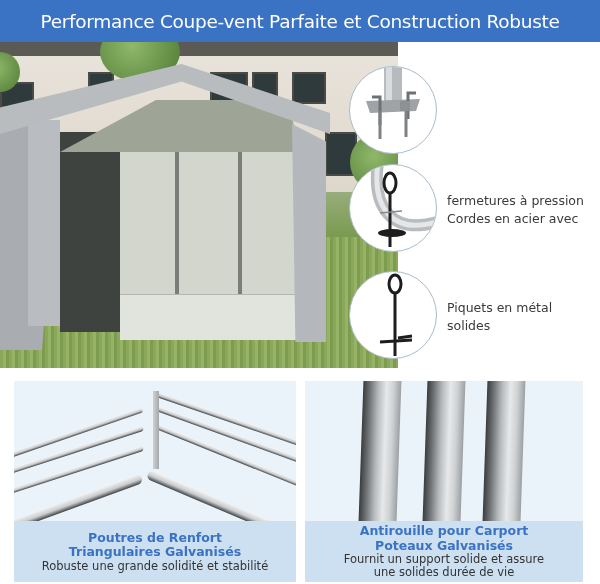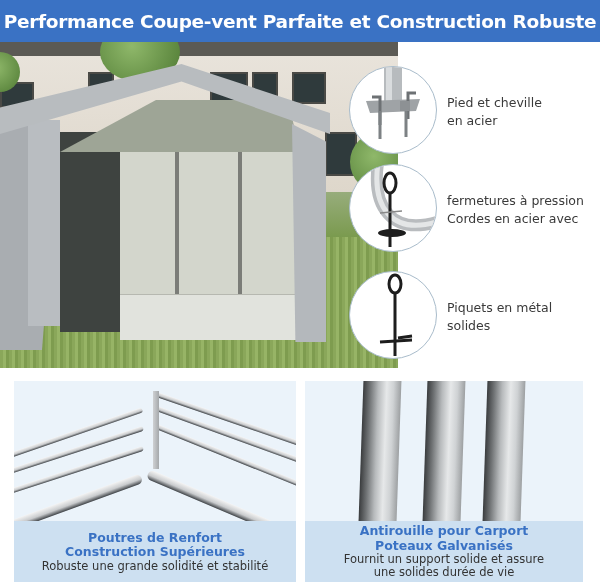--- a/index.html
+++ b/index.html
@@ -7,21 +7,21 @@
     width: 600px; height: 584px; position: relative; overflow: hidden;
     background: #ffffff;
     font-family: "DejaVu Sans", "Liberation Sans", sans-serif;
   }
   .banner {
     position: absolute; left: 0; top: 0; width: 600px; height: 42px;
     background: #3a72c4;
     display: flex; align-items: center; justify-content: center;
   }
   .banner-title {
-    color: #ffffff; font-weight: bold; font-size: 18.5px; letter-spacing: -0.3px;
+    color: #ffffff; font-weight: normal; font-size: 18.5px; letter-spacing: -0.3px;
     white-space: nowrap;
   }
 
   
   .hero {
     position: absolute; left: 0; top: 42px; width: 398px; height: 326px; overflow: hidden;
     background: linear-gradient(180deg, #cfd8c8 0%, #b9c2b0 30%, #7a9a4e 60%, #8aa95a 100%);
   }
   .hero .house {
     position: absolute; left: 0; top: 0; width: 398px; height: 150px;
@@ -149,24 +149,20 @@
       <rect x="34" y="-2" width="18" height="42" fill="#b7bbbe"></rect>
       <rect x="36" y="-2" width="6" height="42" fill="#d9dcde"></rect>
       <polygon points="16,34 70,32 66,44 20,46" fill="#9fa3a6"></polygon>
       <path d="M22 30 h8 v28" stroke="#6d7174" stroke-width="3" fill="none"></path>
       <path d="M66 26 h-8 v26" stroke="#6d7174" stroke-width="3" fill="none"></path>
       <line x1="30" y1="44" x2="30" y2="72" stroke="#7d8184" stroke-width="3"></line>
       <line x1="56" y1="44" x2="56" y2="70" stroke="#7d8184" stroke-width="3"></line>
       <rect x="50" y="34" width="10" height="10" fill="#8d9194"></rect>
     </svg>
   </div>
-  <div class="label">
-    <span>Pied et cheville</span>
-    <span>en acier</span>
-  </div>
 </div>
 
 <div class="feature" style="top:164px;">
   <div class="circle">
     <svg width="86" height="86" viewBox="0 0 86 86">
       <path d="M28 -2 C 22 40, 40 72, 90 56" stroke="#b9bcbf" stroke-width="12" fill="none"></path>
       <path d="M28 -2 C 22 40, 40 72, 90 56" stroke="#e4e6e7" stroke-width="5" fill="none"></path>
       <ellipse cx="40" cy="18" rx="6" ry="10" stroke="#1d1d1d" stroke-width="3" fill="none"></ellipse>
       <line x1="40" y1="28" x2="40" y2="82" stroke="#1d1d1d" stroke-width="3"></line>
       <ellipse cx="42" cy="68" rx="14" ry="4" fill="#1d1d1d"></ellipse>
@@ -201,21 +197,21 @@
     <div class="beam" style="left:-4px;top:108px;width:140px;transform:rotate(-18deg);"></div>
     <div class="beam thick" style="left:-4px;top:140px;width:140px;transform:rotate(-20deg);"></div>
     <div class="beam" style="left:140px;top:10px;width:160px;transform:rotate(19deg);"></div>
     <div class="beam" style="left:140px;top:24px;width:160px;transform:rotate(20deg);"></div>
     <div class="beam" style="left:140px;top:42px;width:160px;transform:rotate(22deg);"></div>
     <div class="beam thick" style="left:134px;top:88px;width:170px;transform:rotate(23deg);"></div>
     <div style="position:absolute;left:139px;top:10px;width:6px;height:78px;background:linear-gradient(90deg,#cfd1d3,#a5a8ab);"></div>
   </div>
   <div class="caption">
     <div class="ct">Poutres de Renfort</div>
-    <div class="ct">Construction Supérieures</div>
+    <div class="ct">Triangulaires Galvanisés</div>
     <div class="cd">Robuste une grande solidité et stabilité</div>
   </div>
 </div>
 
 <div class="panel panel-right">
   <div>
     <div class="pole" style="left:56px;"></div>
     <div class="pole" style="left:120px;"></div>
     <div class="pole" style="left:180px;"></div>
   </div>

